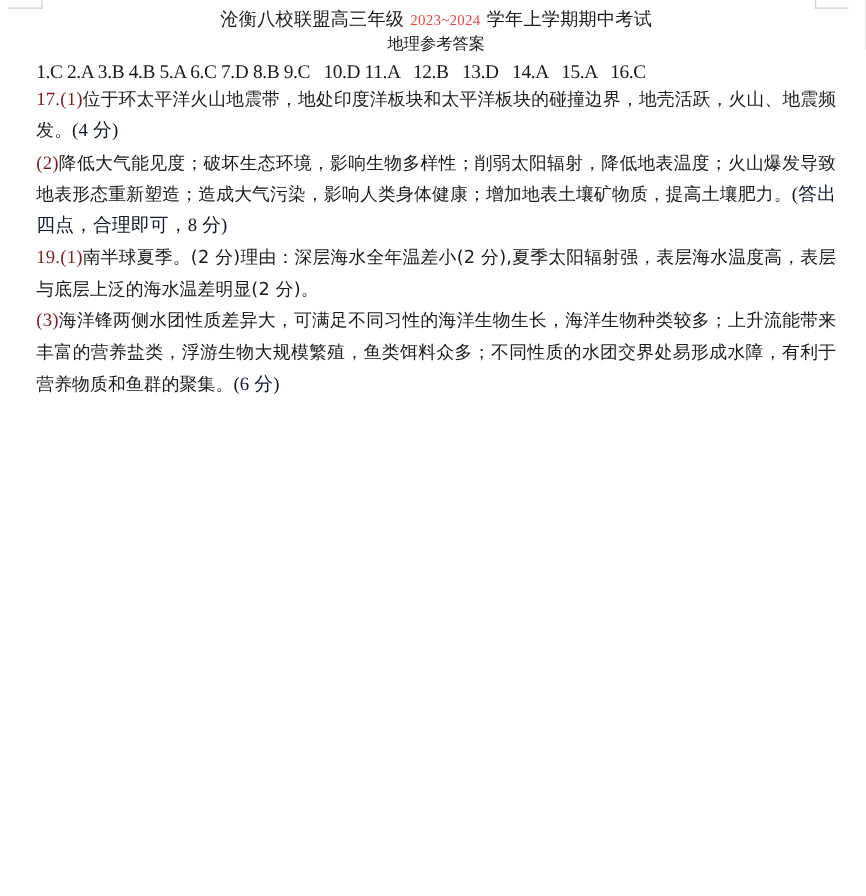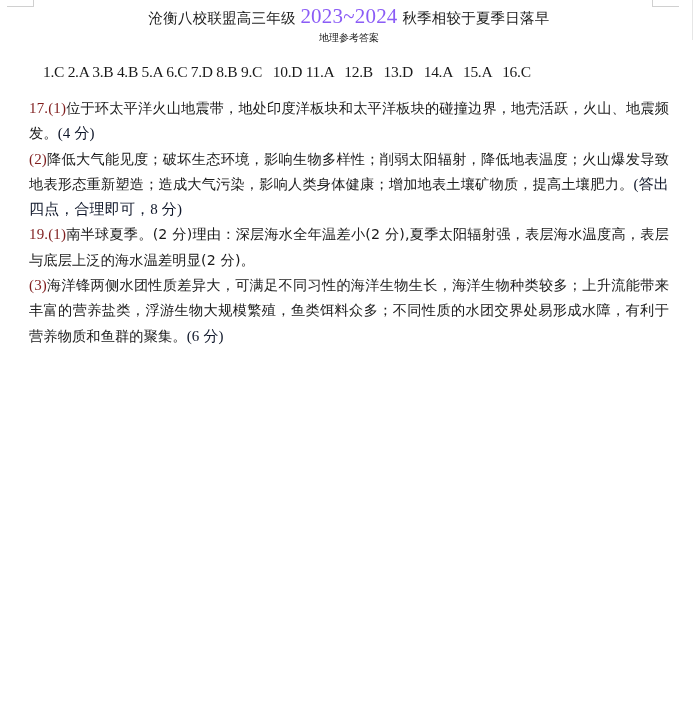--- a/index.html
+++ b/index.html
@@ -38,34 +38,34 @@
     width: 640px;
   }
   .title {
     text-align: center;
     font-size: 14.5px;
     line-height: 20px;
     color: #1a1a1a;
     margin: 0;
     letter-spacing: 0.2px;
   }
-  .title .num { color: #8b5cf6; font-family: "Liberation Serif", serif; font-size: 21px; }
+  .title .num { color: #ef4444; font-family: "Liberation Serif", serif; font-size: 12px; }
   .subtitle {
     text-align: center;
-    font-size: 10px;
+    font-size: 13px;
     line-height: 20px;
     margin: 0 0 2px 0;
   }
   .answers {
     font-family: "Liberation Serif", serif;
     font-size: 15.5px;
     line-height: 20px;
     word-spacing: 0px;
     white-space: pre;
-    margin: 14px;
+    margin: 0;
     letter-spacing: -0.3px;
   }
   .para {
     font-size: 14.2px;
     line-height: 25.3px;
     margin: 0;
     text-align: justify;
     letter-spacing: 0.15px;
   }
   .para .seg-num {
@@ -81,21 +81,21 @@
 </style>
 </head>
 <body>
 
 <div class="corner tl"></div>
 <div class="corner tr"></div>
 <div class="edge-r"></div>
 
 <div class="page">
   <div class="title">
-    <span>沧衡八校联盟高三年级 </span><span class="num">2023~2024</span><span> 秋季相较于夏季日落早</span>
+    <span>沧衡八校联盟高三年级 </span><span class="num">2023~2024</span><span> 学年上学期期中考试</span>
   </div>
   <div class="subtitle">地理参考答案</div>
 
   <div class="answers">1.C 2.A 3.B 4.B 5.A 6.C 7.D 8.B 9.C   10.D 11.A   12.B   13.D   14.A   15.A   16.C</div>
 
   <p class="para"><span class="seg-num">17.(1)</span><span>位于环太平洋火山地震带，地处印度洋板块和太平洋板块的碰撞边界，地壳活跃，火山、地震频发。</span><span class="score">(4 分)</span></p>
 
   <p class="para"><span class="seg-num">(2)</span><span>降低大气能见度；破坏生态环境，影响生物多样性；削弱太阳辐射，降低地表温度；火山爆发导致地表形态重新塑造；造成大气污染，影响人类身体健康；增加地表土壤矿物质，提高土壤肥力。</span><span class="score">(答出四点，合理即可，8 分)</span></p>
 
 

